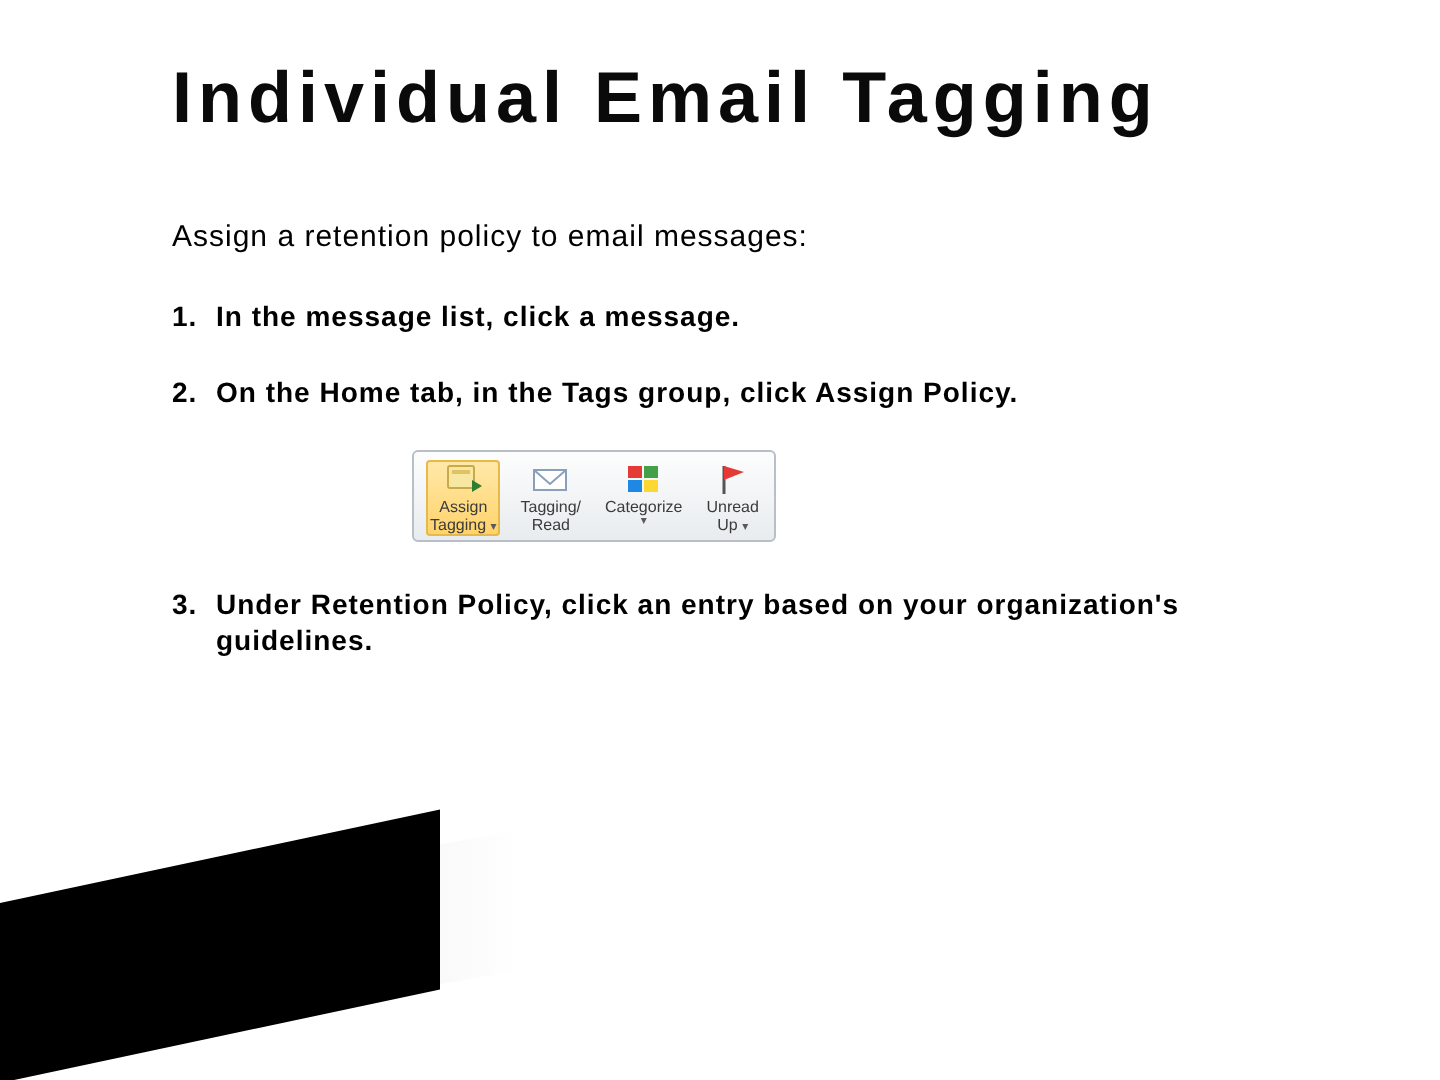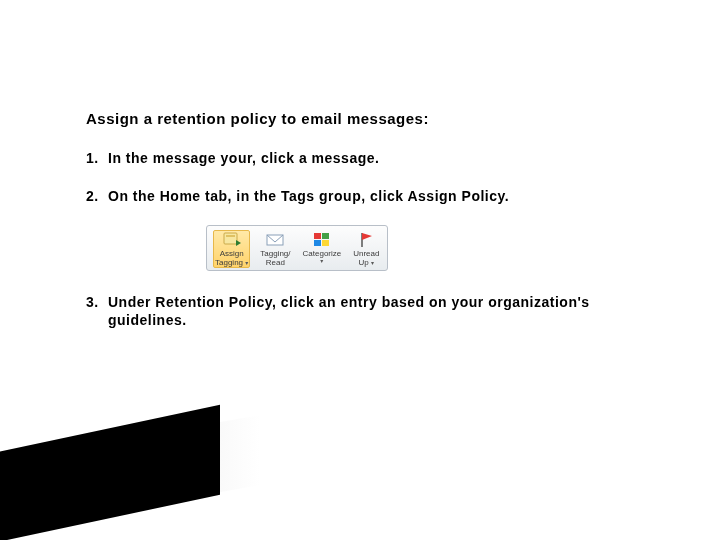--- a/index.html
+++ b/index.html
@@ -30,21 +30,21 @@
     color: #0a0a0a;
   }
   .content {
     position: absolute;
     top: 110px;
     left: 86px;
     right: 60px;
   }
   .subtitle {
     font-size: 15px;
-    font-weight: 700;
+    font-weight: 400;
     letter-spacing: 0.5px;
     margin-bottom: 22px;
   }
   .step {
     font-size: 14px;
     font-weight: 900;
     letter-spacing: 0.5px;
     margin-bottom: 20px;
     line-height: 1.3;
     display: flex;
@@ -145,28 +145,29 @@
     transform: skewY(-10deg);
     transform-origin: left bottom;
     opacity: 0.95;
   }
 </style>
 </head>
 <body>
 
 <div class="slide">
 
+  <div class="title">Individual Email Tagging</div>
 
   <div class="content">
 
     <div class="subtitle">Assign a retention policy to email messages:</div>
 
     <div class="step">
       <span class="num">1.</span>
-      <span class="txt">In the message your, click a message.</span>
+      <span class="txt">In the message list, click a message.</span>
     </div>
 
     <div class="step">
       <span class="num">2.</span>
       <span class="txt">On the Home tab, in the Tags group, click Assign Policy.</span>
     </div>
 
     <div class="ribbon-wrap">
       <div class="ribbon">
         <div class="ribbon-top">

